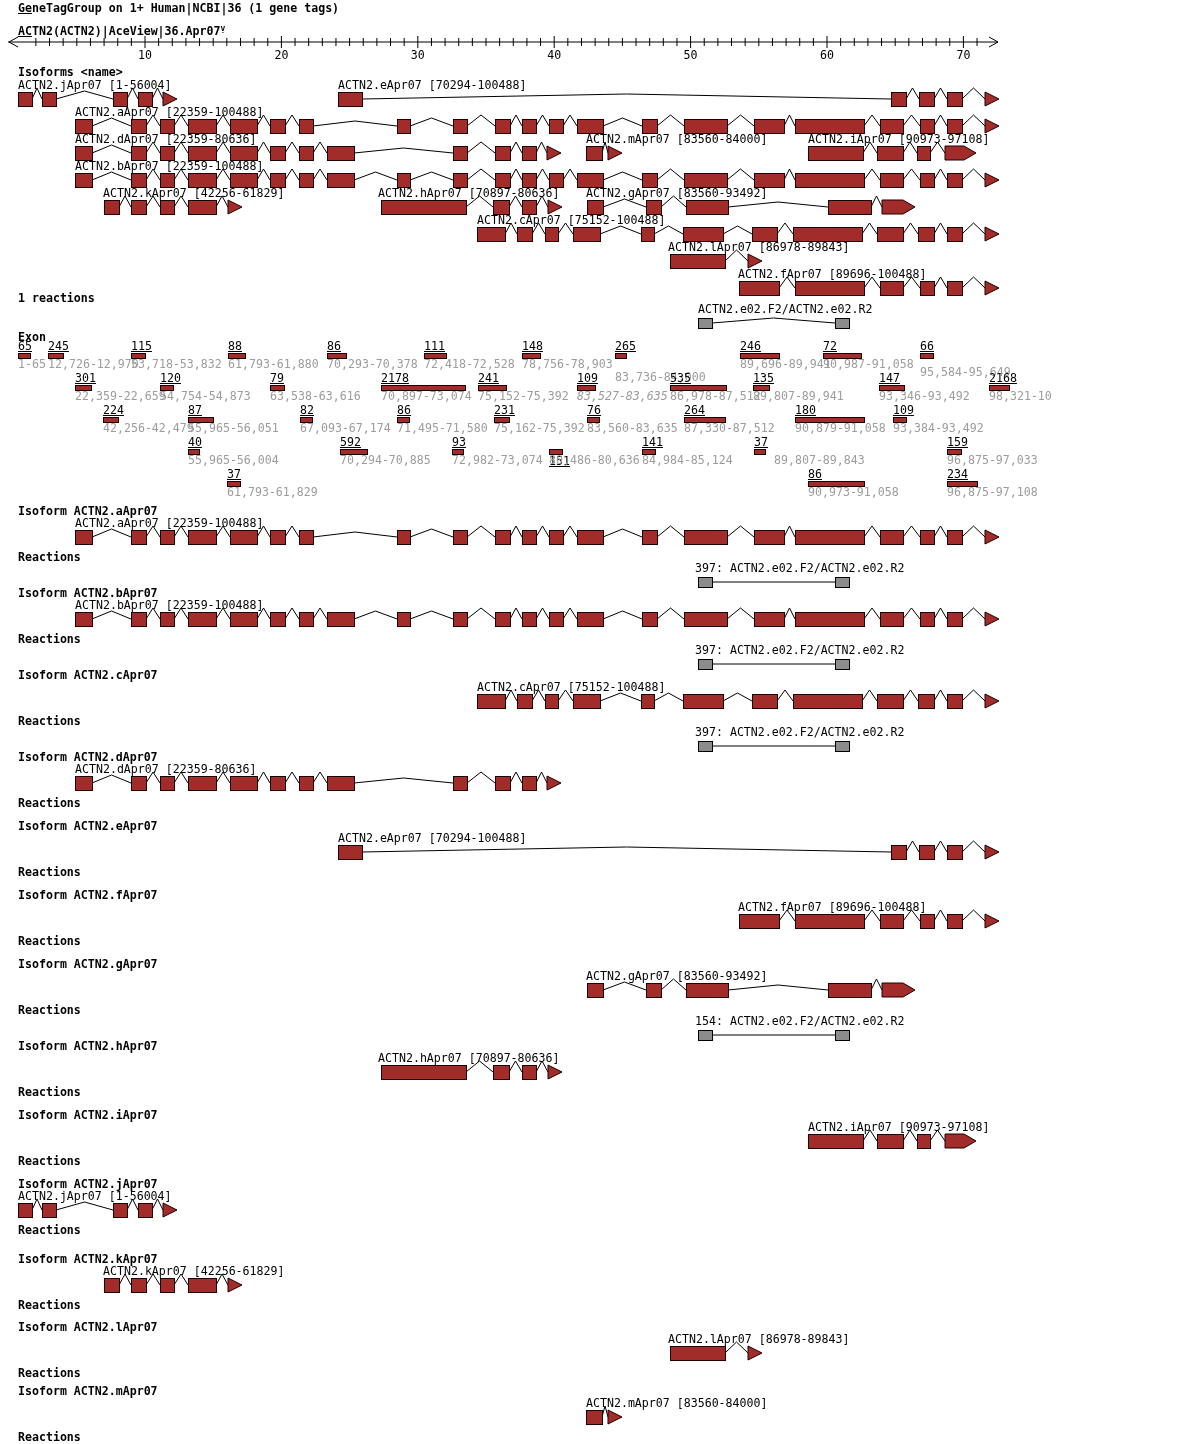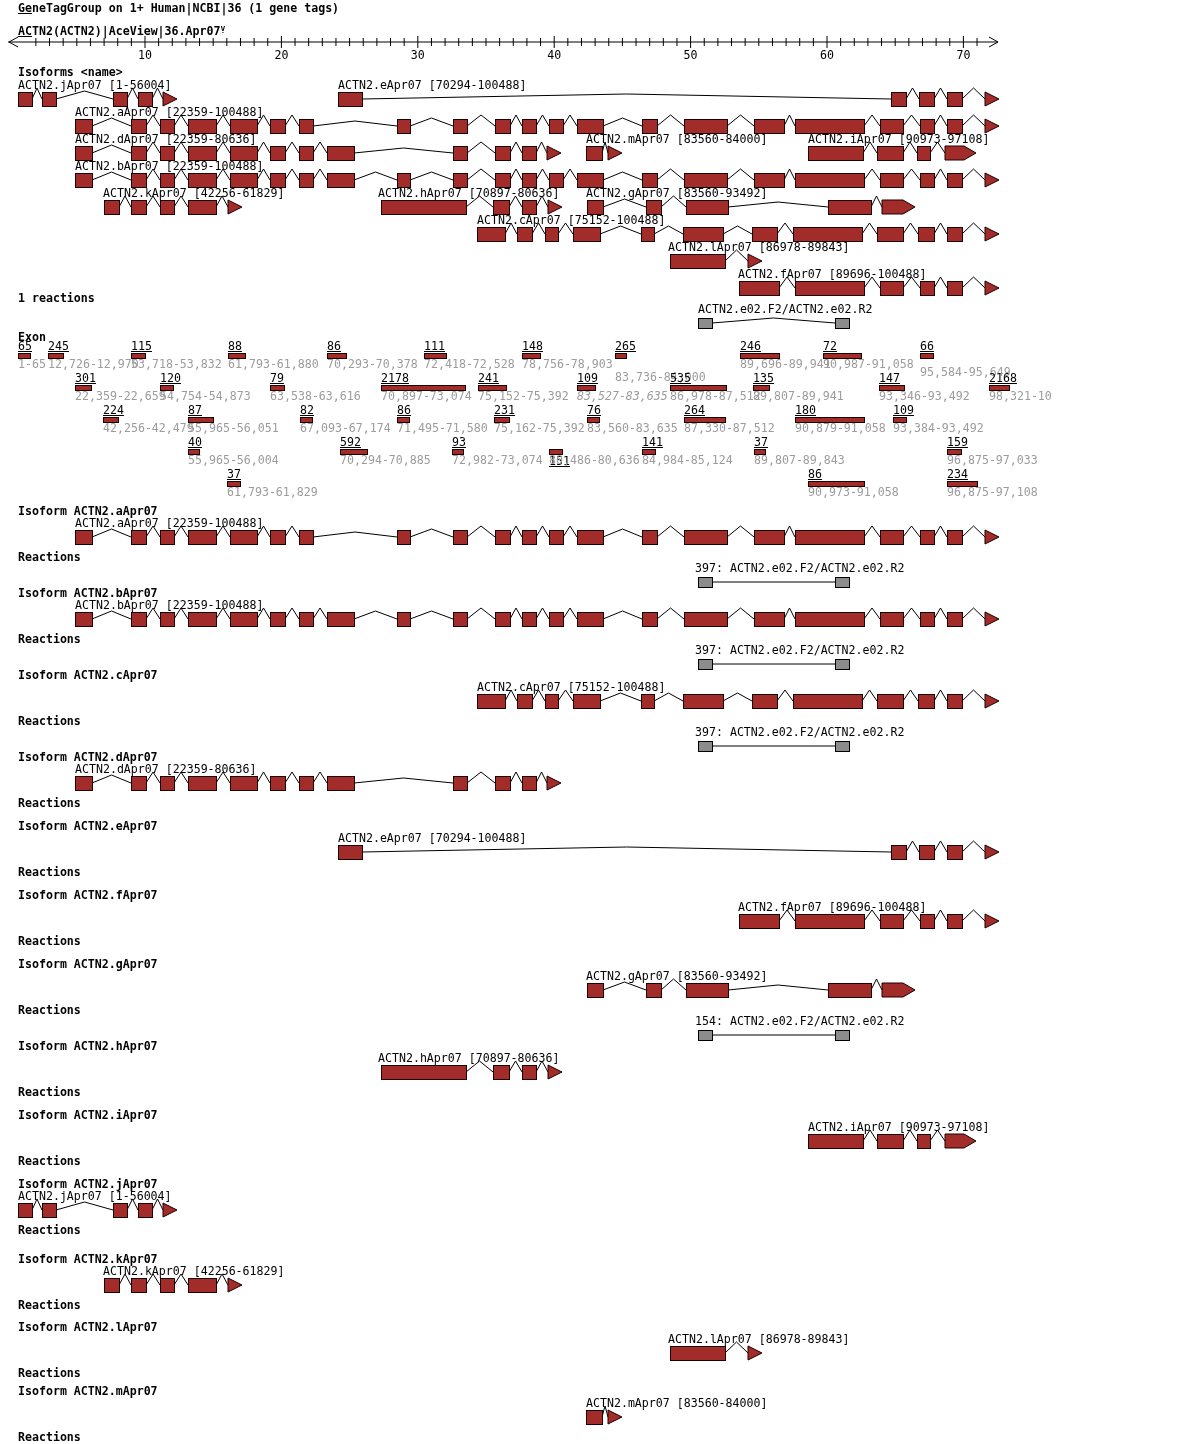--- a/index.html
+++ b/index.html
@@ -452,21 +452,21 @@
     <div class="bar" style="left: 452px; top: 449px; width: 12px; background: rgb(162, 44, 42); border: 1px solid rgb(28, 0, 0);"></div>
     <div class="abs gray" style="left: 452px; top: 455px;">72,982-73,074</div>
     <div class="abs num" style="left: 549px; top: 456px;">151</div>
     <div class="bar" style="left: 549px; top: 449px; width: 14px; background: rgb(162, 44, 42); border: 1px solid rgb(28, 0, 0);"></div>
     <div class="abs gray" style="left: 549px; top: 455px;">80,486-80,636</div>
     <div class="abs num" style="left: 642px; top: 437px;">141</div>
     <div class="bar" style="left: 642px; top: 449px; width: 14px; background: rgb(162, 44, 42); border: 1px solid rgb(28, 0, 0);"></div>
     <div class="abs gray" style="left: 642px; top: 455px;">84,984-85,124</div>
     <div class="abs num" style="left: 754px; top: 437px;">37</div>
     <div class="bar" style="left: 754px; top: 449px; width: 12px; background: rgb(162, 44, 42); border: 1px solid rgb(28, 0, 0);"></div>
-    <div class="abs gray" style="left: 754px; top: 455px;">89,807-89,843</div>
+    <div class="abs gray" style="left: 774px; top: 455px;">89,807-89,843</div>
     <div class="abs num" style="left: 947px; top: 437px;">159</div>
     <div class="bar" style="left: 947px; top: 449px; width: 15px; background: rgb(162, 44, 42); border: 1px solid rgb(28, 0, 0);"></div>
     <div class="abs gray" style="left: 947px; top: 455px;">96,875-97,033</div>
     <div class="abs num" style="left: 227px; top: 469px;">37</div>
     <div class="bar" style="left: 227px; top: 481px; width: 14px; background: rgb(162, 44, 42); border: 1px solid rgb(28, 0, 0);"></div>
     <div class="abs gray" style="left: 227px; top: 487px;">61,793-61,829</div>
     <div class="abs num" style="left: 808px; top: 469px;">86</div>
     <div class="bar" style="left: 808px; top: 481px; width: 57px; background: rgb(162, 44, 42); border: 1px solid rgb(28, 0, 0);"></div>
     <div class="abs gray" style="left: 808px; top: 487px;">90,973-91,058</div>
     <div class="abs num" style="left: 947px; top: 469px;">234</div>

